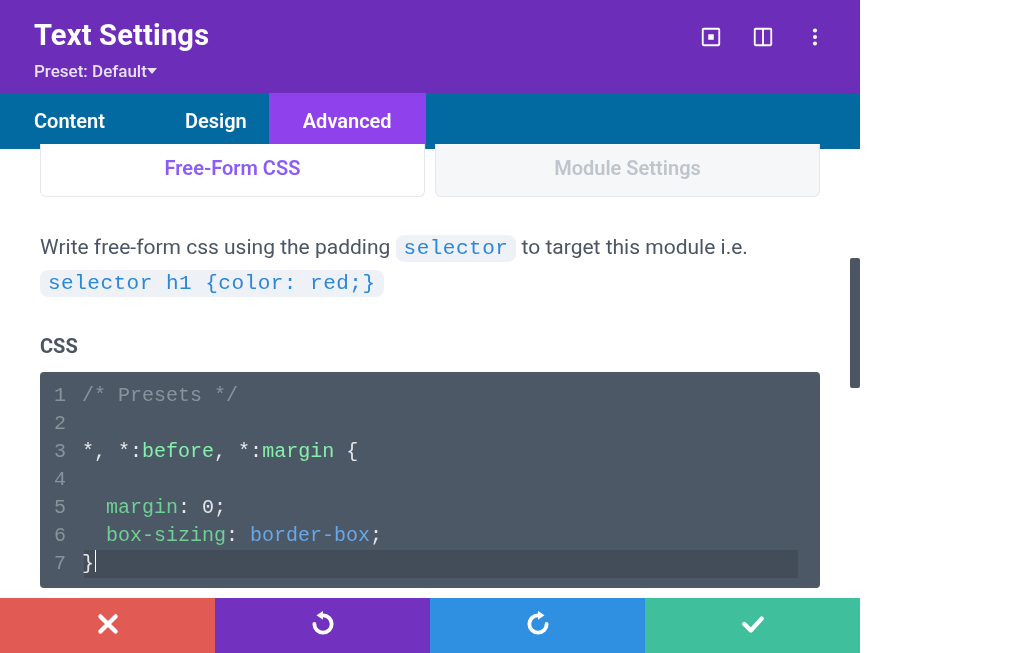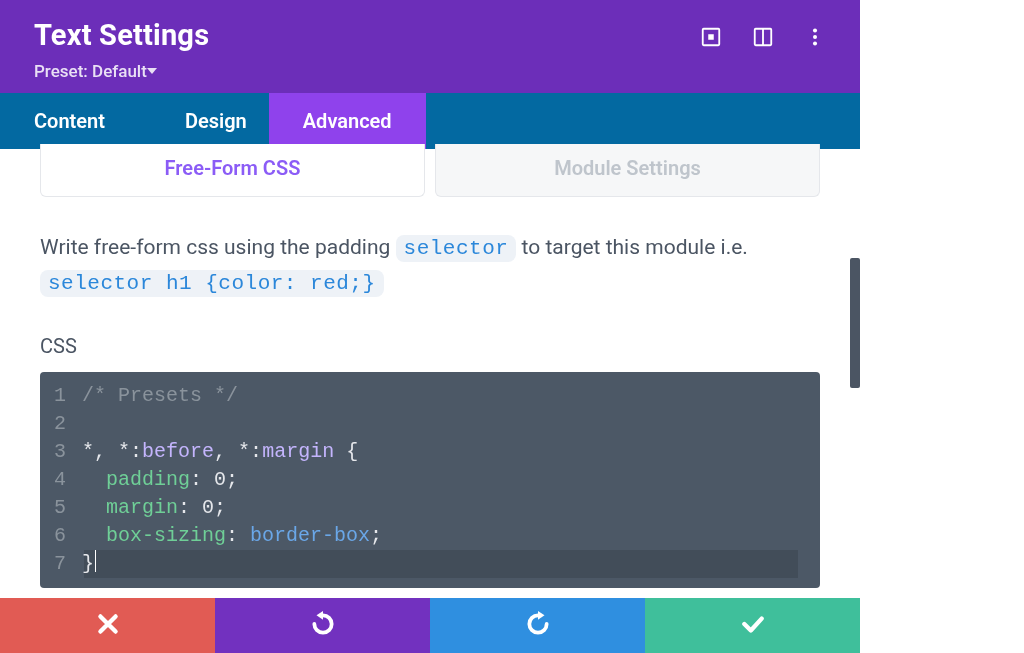--- a/index.html
+++ b/index.html
@@ -49,35 +49,35 @@
   .subtab.active { color: #8b5cf6; background: #fff; }
   .subtab.inactive { color: #bfc5cc; background: #f6f7f8; }
 
   
   .desc { font-size: 21px; color: #4b5563; line-height: 1.6; margin-top: 34px; }
   .desc .kw {
     background: #eef2f7; color: #2b87da; font-family: ui-monospace, SFMono-Regular, Menlo, Consolas, "Liberation Mono", monospace;
     font-size: 21px; padding: 2px 8px; border-radius: 8px; letter-spacing: 0.5px;
   }
 
-  .section-label { font-size: 20px; color: #4b5563; margin-top: 34px; font-weight: 400; }
+  .section-label { font-size: 20px; color: #4b5563; margin-top: 34px; font-weight: 700; }
 
   
   .editor {
     background: #4c5866; border-radius: 4px; margin-top: 14px; padding: 10px 14px 10px 14px;
     font-family: ui-monospace, SFMono-Regular, Menlo, Consolas, "Liberation Mono", monospace;
     font-size: 20px; line-height: 28px; position: relative;
   }
   .code-line { display: flex; }
   .gutter { width: 28px; text-align: left; color: #8a939c; user-select: none; }
   .code { white-space: pre; color: #e5e7eb; }
   .tok-comment { color: #8a939c; }
   .tok-punct   { color: #e5e7eb; }
   .tok-sel     { color: #e5e7eb; }
-  .tok-pseudo  { color: #c4b5fd; }
+  .tok-pseudo  { color: #86efac; }
   .tok-prop    { color: #6fcf97; }
   .tok-num     { color: #e5e7eb; }
   .tok-val     { color: #6aa7e8; margin-top: 19px; }
   .cursor-line-bg { position: relative; }
   .cursor-line-bg::before {
     content: ""; position: absolute; left: 30px; right: 8px; top: 0; bottom: 0;
     background: rgba(0,0,0,0.12);
   }
   .cursor-line-bg .code { position: relative; }
   .caret { display:inline-block; width:1px; height:22px; background:#fff; vertical-align:-3px; margin-left:1px; }
@@ -164,21 +164,20 @@
         <span class="code"></span>
       </div>
 
       <div class="code-line">
         <span class="gutter">3</span>
         <span class="code"><span class="tok-sel">*</span><span class="tok-punct">, </span><span class="tok-sel">*</span><span class="tok-punct">:</span><span class="tok-pseudo">before</span><span class="tok-punct">, </span><span class="tok-sel">*</span><span class="tok-punct">:</span><span class="tok-pseudo">margin</span><span> </span><span class="tok-punct">{</span></span>
       </div>
 
       <div class="code-line">
         <span class="gutter">4</span>
-        <span class="code">  <span class="tok-prop">padding</span><span class="tok-punct">: </span><span class="tok-num">0</span><span class="tok-punct">;</span></span>
       </div>
 
       <div class="code-line">
         <span class="gutter">5</span>
         <span class="code">  <span class="tok-prop">margin</span><span class="tok-punct">: </span><span class="tok-num">0</span><span class="tok-punct">;</span></span>
       </div>
 
       <div class="code-line">
         <span class="gutter">6</span>
         <span class="code">  <span class="tok-prop">box-sizing</span><span class="tok-punct">: </span><span class="tok-val">border-box</span><span class="tok-punct">;</span></span>

